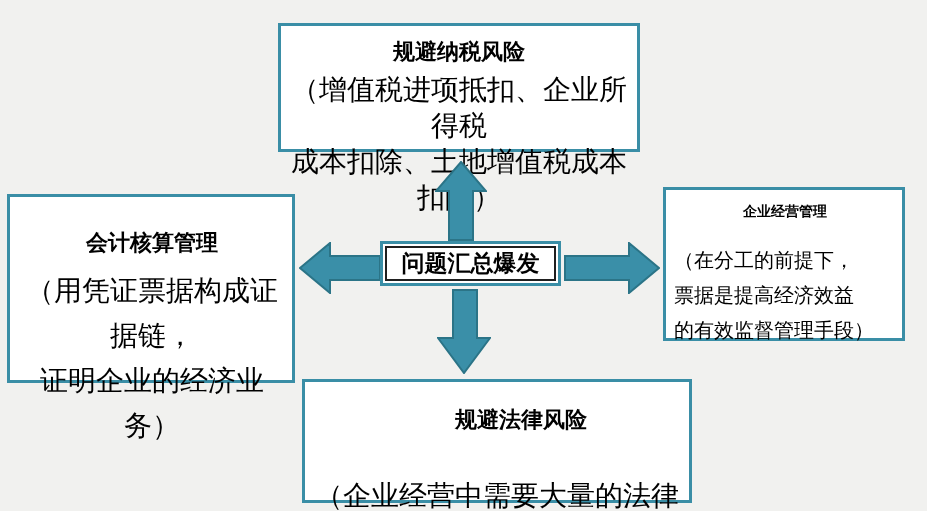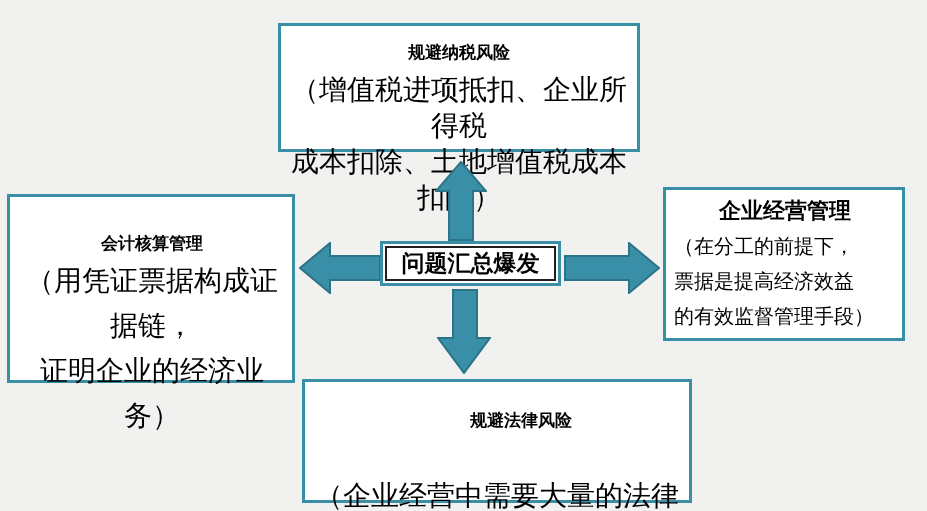--- a/index.html
+++ b/index.html
@@ -27,41 +27,41 @@
   }
   .node {
     position: absolute;
     background: var(--box-fill);
     border: 3px solid var(--border);
     color: var(--text);
   }
   .node .title {
     font-weight: bold;
     text-align: center;
-    font-size: 17px;
+    font-size: 22px;
     line-height: 30px;
   }
   .node .body {
     white-space: pre-line;
     font-size: 28px;
   }
 
   
   .node-top { left: 278px; top: 23px; width: 362px; height: 129px; padding-top: 11px; text-align: center; }
   .node-top .title { margin-bottom: 5px; }
   .node-top .body { line-height: 36px; }
 
   
   .node-left { left: 7px; top: 194px; width: 288px; height: 189px; padding: 31px 8px 0 10px; }
-  .node-left .title { }
+  .node-left .title { margin-bottom: 10px; }
   .node-left .body { line-height: 45px; text-align: center; }
 
   
   .node-right { left: 663px; top: 187px; width: 242px; height: 154px; padding: 7px 6px 0 8px; }
-  .node-right .title { font-size: 22px; line-height: 28px; margin-bottom: 4px; }
+  .node-right .title { font-size: 14px; line-height: 28px; margin-bottom: 18px; }
   .node-right .body { font-size: 20px; line-height: 35px; text-align: left; }
 
   
   .node-bottom { left: 302px; top: 379px; width: 390px; height: 124px; padding-top: 23px; text-align: center; }
   .node-bottom .title { margin-bottom: 7px; margin-left: 48px; }
   .node-bottom .body { line-height: 34px; margin-top: 44px; }
 
   
   .center-box {
     position: absolute;

